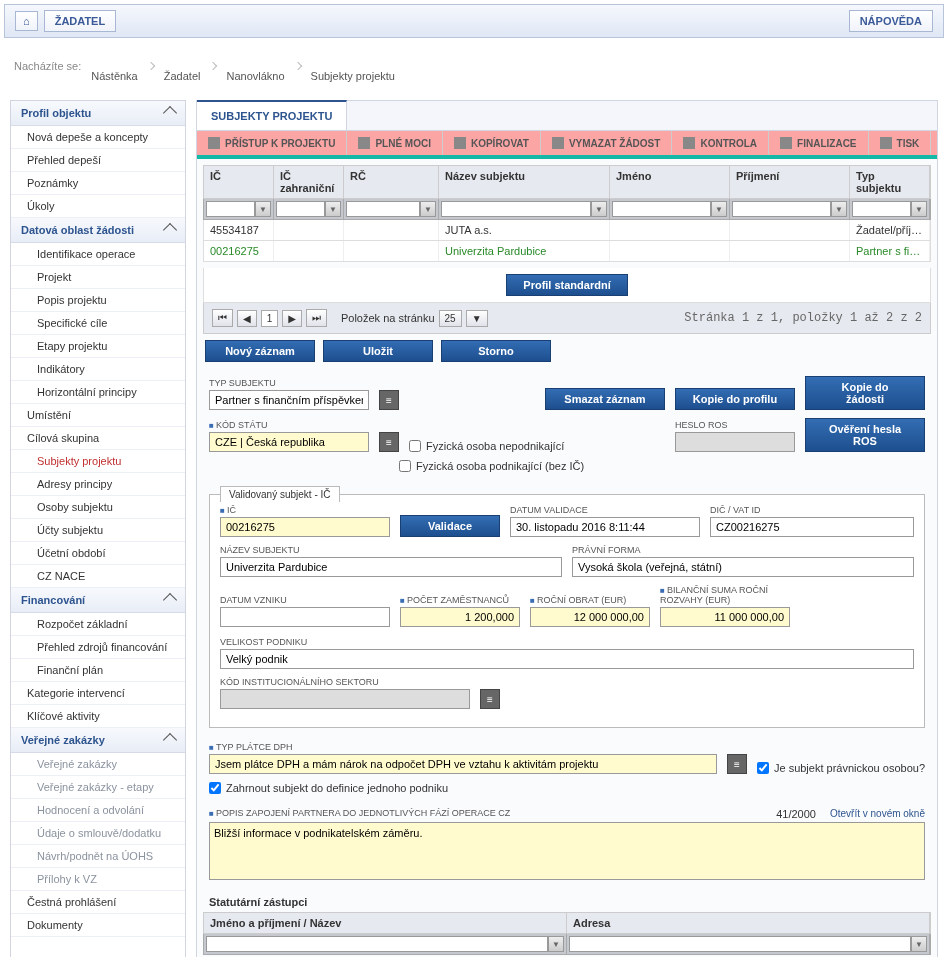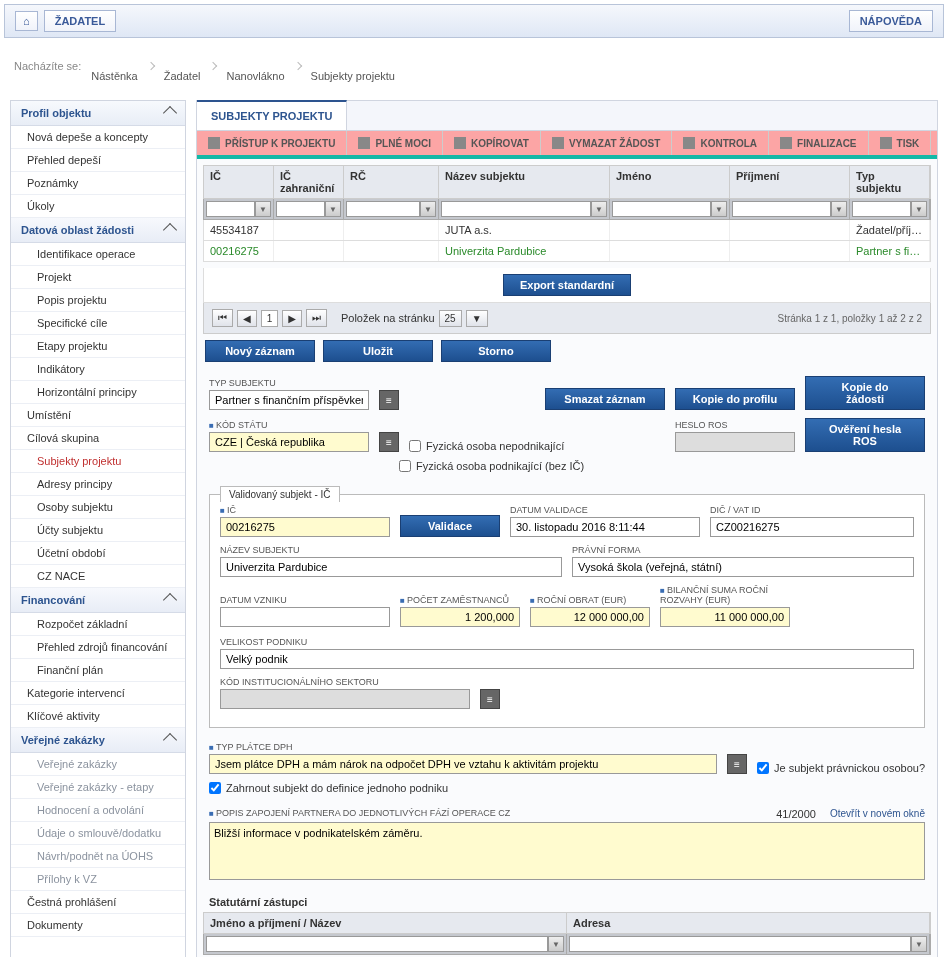--- a/index.html
+++ b/index.html
@@ -42,21 +42,21 @@
 .grid-row.green { color: #2a8a2a; }
 .grid-row > div { padding: 4px 6px; border-right: 1px solid #eee; overflow: hidden; text-overflow: ellipsis; white-space: nowrap; }
 .c-ic { width: 70px; } .c-icz { width: 70px; } .c-rc { width: 95px; } .c-naz { flex: 1; min-width: 120px; } .c-jm { width: 120px; } .c-pr { width: 120px; } .c-typ { width: 80px; }
 
 .btn-blue { background: linear-gradient(#336db3, #1d4f8f); color: #fff; border: 1px solid #1a3f73; padding: 4px 16px; font-weight: bold; cursor: pointer; font-size: 11px; }
 .btn-row { display: flex; gap: 8px; padding: 6px 8px; }
 .export-row { text-align: center; padding: 6px; background: #fff; border: 1px solid #ddd; border-top: none; margin: 0 6px; }
 
 .pager { display: flex; align-items: center; gap: 4px; padding: 6px 8px; background: #e6e9ef; margin: 0 6px; border: 1px solid #ccc; border-top: none; }
 .pgbtn { padding: 2px 5px; background: linear-gradient(#fff,#e0e3ea); border: 1px solid #aaa; font-size: 10px; cursor: pointer; }
-.pginfo { margin-left: auto; font-size: 10px; color: #666; }
+.pginfo { margin-left: auto; font-size: 12px; color: #666; font-family: Liberation Mono, monospace; }
 
 .form-sec { padding: 8px 12px; }
 .fld-row { display: flex; gap: 10px; align-items: flex-end; margin-bottom: 8px; flex-wrap: wrap; }
 .fld { display: flex; flex-direction: column; gap: 2px; }
 .fld label { font-size: 9px; color: #555; text-transform: uppercase; }
 .fld label.req::before { content: "■ "; color: #3a6db3; font-size: 8px; }
 .fld input, .fld select { border: 1px solid #999; padding: 3px 5px; font-size: 11px; background: #fff; }
 .fld input.yellow { background: #fffbcf; }
 .fld input.gray { background: #ddd; }
 .fld input.ralign { text-align: right; }
@@ -235,21 +235,21 @@
       <div class="grid-row green">
         <div class="c-ic">00216275</div>
           <div class="c-icz"></div>
           <div class="c-rc"></div>
         <div class="c-naz">Univerzita Pardubice</div>
           <div class="c-jm"></div>
           <div class="c-pr"></div>
         <div class="c-typ">Partner s fina...</div>
       </div>
     </div>
-    <div class="export-row"><button class="btn-blue">Export standardní</button></div>
+    <div class="export-row"><button class="btn-blue">Profil standardní</button></div>
     <div class="pager">
       <span class="pgbtn">⏮</span>
       <span class="pgbtn">◀</span>
       <span class="pgbtn" style="background:#fff">1</span>
       <span class="pgbtn">▶</span>
       <span class="pgbtn">⏭</span>
       <span style="margin-left:10px">Položek na stránku</span>
       <span class="pgbtn">25</span>
       <span class="pgbtn">▼</span>
       <span class="pginfo">Stránka 1 z 1, položky 1 až 2 z 2</span>

